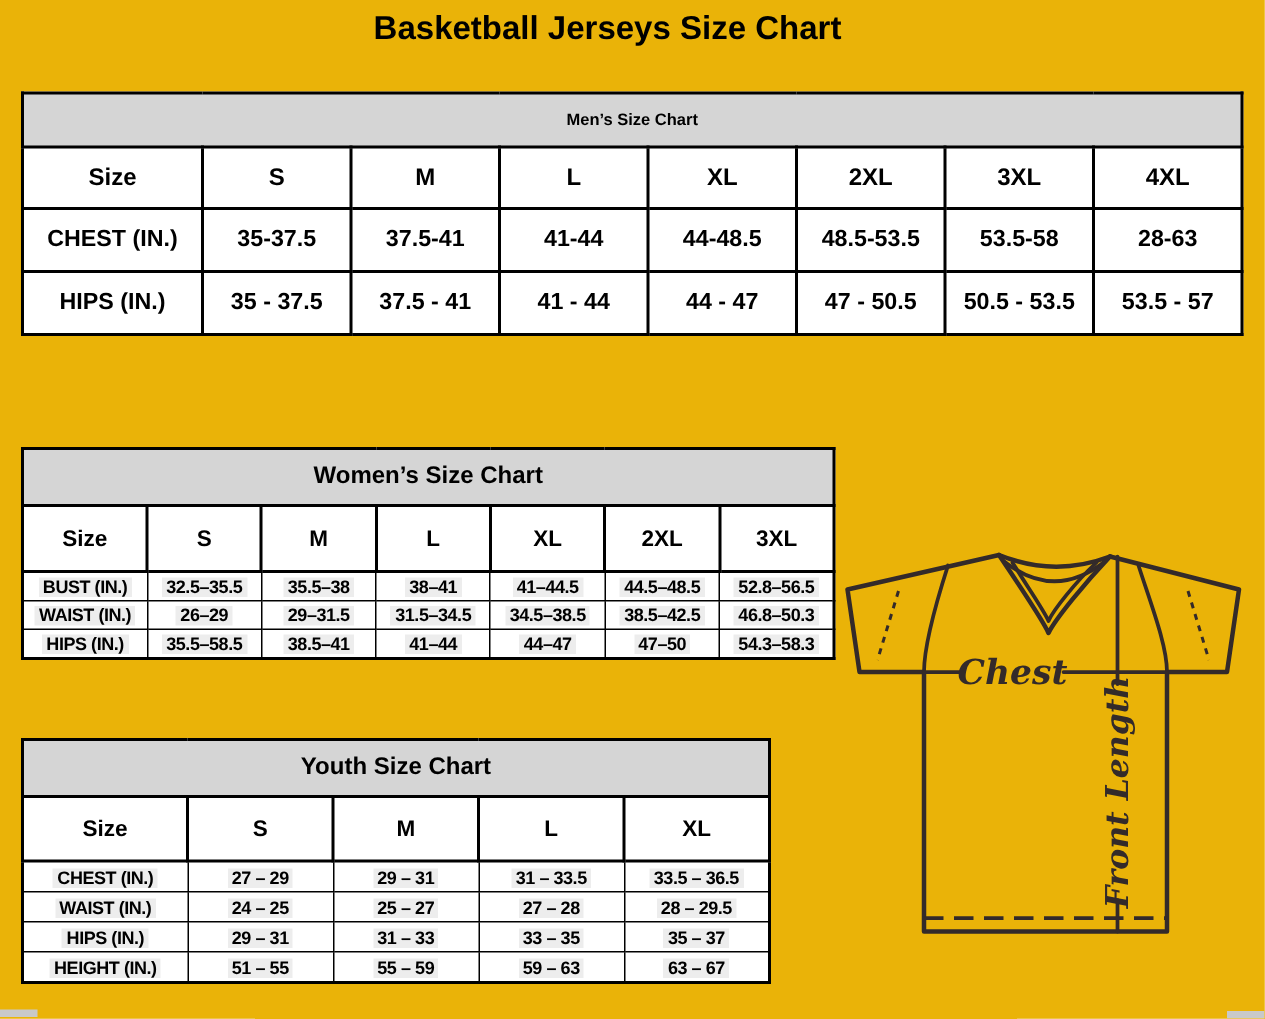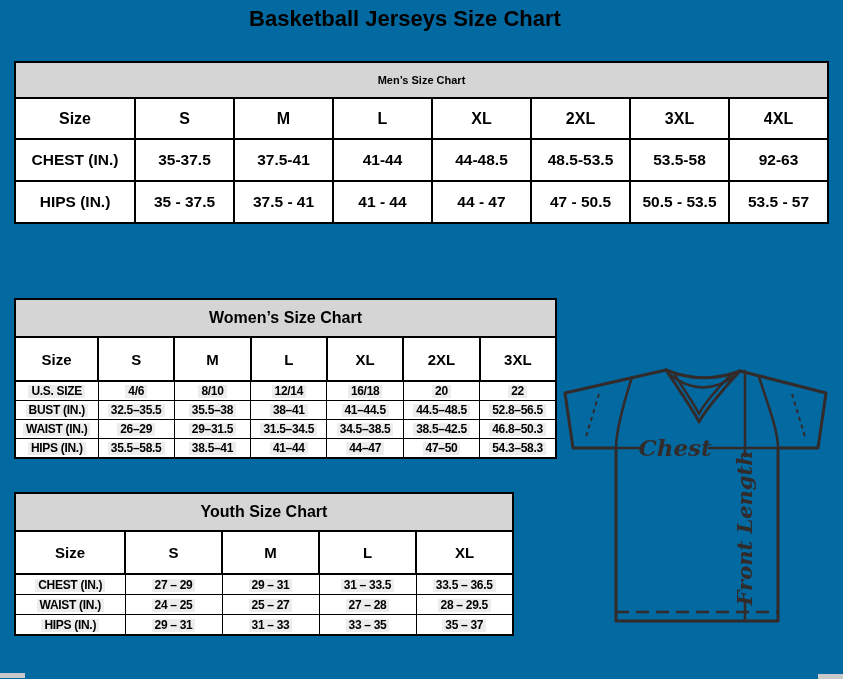--- a/index.html
+++ b/index.html
@@ -1,16 +1,16 @@
 <!DOCTYPE html>
 <html><head>
 <meta charset="utf-8">
 <style>
   html,body{margin:0;padding:0;}
-  .page{position:relative;width:843px;height:679px;background:#0369a1;
+  .page{position:relative;width:843px;height:679px;background:#eab308;
         font-family:"Liberation Sans",sans-serif;color:#000;overflow:hidden;}
   .page-title{position:absolute;top:6px;left:0;width:810px;text-align:center;
         font-size:22px;font-weight:bold;}
 
   table{position:absolute;border-collapse:collapse;table-layout:fixed;background:#fff;}
   th,td{border:2px solid #000;text-align:center;vertical-align:middle;padding:0 2px;}
   .bar{background:#d5d5d5;font-weight:bold;}
 
   
   .mens{left:14px;top:61px;width:815px;}
@@ -82,21 +82,21 @@
       <th class="colh">4XL</th>
     </tr>
     <tr>
       <td>CHEST (IN.)</td>
       <td>35-37.5</td>
       <td>37.5-41</td>
       <td>41-44</td>
       <td>44-48.5</td>
       <td>48.5-53.5</td>
       <td>53.5-58</td>
-      <td>92-63</td>
+      <td>28-63</td>
     </tr>
     <tr>
       <td>HIPS (IN.)</td>
       <td>35 - 37.5</td>
       <td>37.5 - 41</td>
       <td>41 - 44</td>
       <td>44 - 47</td>
       <td>47 - 50.5</td>
       <td>50.5 - 53.5</td>
       <td>53.5 - 57</td>
@@ -121,29 +121,20 @@
     <tr>
       <th class="colh">Size</th>
       <th class="colh">S</th>
       <th class="colh">M</th>
       <th class="colh">L</th>
       <th class="colh">XL</th>
       <th class="colh">2XL</th>
       <th class="colh">3XL</th>
     </tr>
     <tr>
-      <td><span class="hl">U.S. SIZE</span></td>
-      <td><span class="hl">4/6</span></td>
-      <td><span class="hl">8/10</span></td>
-      <td><span class="hl">12/14</span></td>
-      <td><span class="hl">16/18</span></td>
-      <td><span class="hl">20</span></td>
-      <td><span class="hl">22</span></td>
-    </tr>
-    <tr>
       <td><span class="hl">BUST (IN.)</span></td>
       <td><span class="hl">32.5–35.5</span></td>
       <td><span class="hl">35.5–38</span></td>
       <td><span class="hl">38–41</span></td>
       <td><span class="hl">41–44.5</span></td>
       <td><span class="hl">44.5–48.5</span></td>
       <td><span class="hl">52.8–56.5</span></td>
     </tr>
     <tr>
       <td><span class="hl">WAIST (IN.)</span></td>
@@ -198,20 +189,27 @@
       <td><span class="hl">25 – 27</span></td>
       <td><span class="hl">27 – 28</span></td>
       <td><span class="hl">28 – 29.5</span></td>
     </tr>
     <tr>
       <td><span class="hl">HIPS (IN.)</span></td>
       <td><span class="hl">29 – 31</span></td>
       <td><span class="hl">31 – 33</span></td>
       <td><span class="hl">33 – 35</span></td>
       <td><span class="hl">35 – 37</span></td>
+    </tr>
+    <tr>
+      <td><span class="hl">HEIGHT (IN.)</span></td>
+      <td><span class="hl">51 – 55</span></td>
+      <td><span class="hl">55 – 59</span></td>
+      <td><span class="hl">59 – 63</span></td>
+      <td><span class="hl">63 – 67</span></td>
     </tr>
   </tbody>
     </table>
 
   <div class="jersey">
     <svg width="275" height="270" viewBox="0 0 275 270" xmlns="http://www.w3.org/2000/svg">
       <g stroke="#332a2a" fill="none" stroke-width="3" stroke-linejoin="round" stroke-linecap="round">
         <path d="M108,10 L7,33 L15,88 L58,88 L58,261 L220,261 L220,88 L260,88 L268,33 L182,11"></path>
         <path d="M108,10 Q145,25 182,11"></path>
         <path stroke-width="2.5" d="M111,14 Q145,41 179,14"></path>

